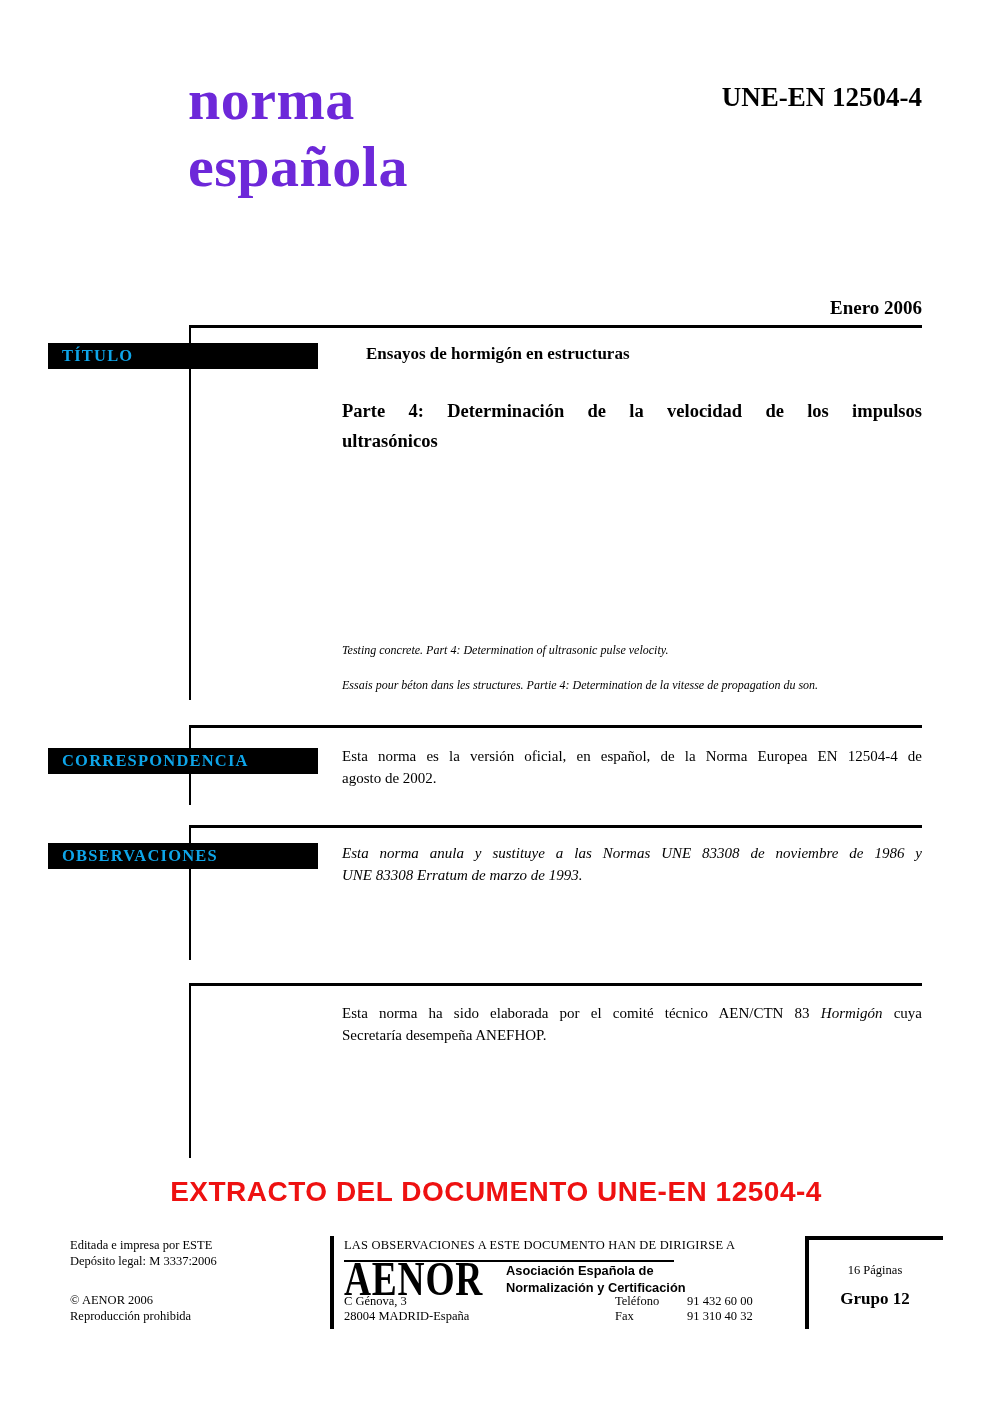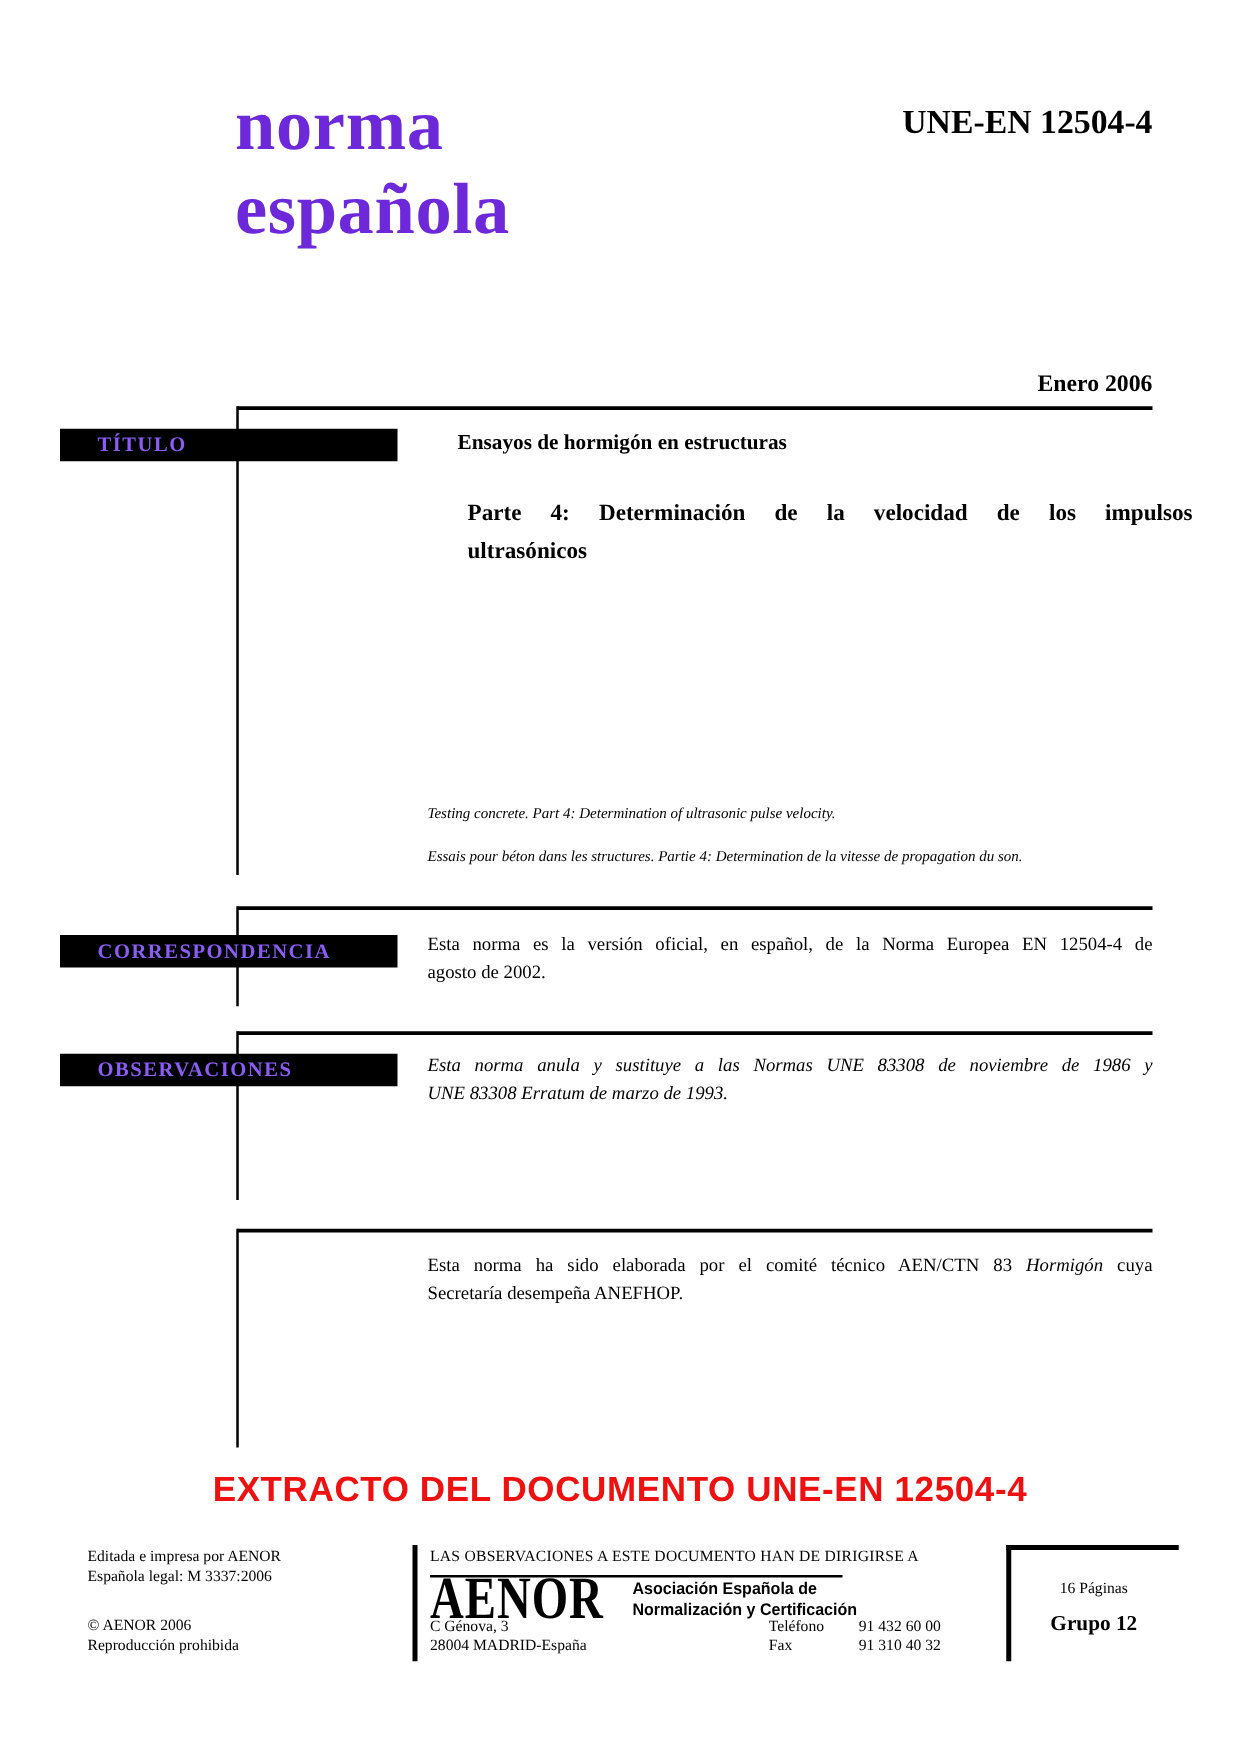--- a/index.html
+++ b/index.html
@@ -37,40 +37,40 @@
   #hrule-obs    { top: 825px; }
   #hrule-ant    { top: 983px; }
   #vrule-titulo { top: 325px; height: 375px; }
   #vrule-corr   { top: 725px; height: 80px; }
   #vrule-obs    { top: 825px; height: 135px; }
   #vrule-ant    { top: 983px; height: 175px; }
 
   
   .label-box {
     left: 48px; width: 270px; height: 26px;
-    background: #000; color: #8b5cf6;
+    background: #000; color: #0ea5e9;
     font-size: 16.5px; font-weight: bold; letter-spacing: 1.2px;
     display: flex; align-items: center;
-    padding-left: 30px; box-sizing: border-box;
+    padding-left: 14px; box-sizing: border-box;
     white-space: nowrap;
   }
   #box-titulo { top: 343px; }
   #box-corr   { top: 748px; text-align: center; }
   #box-obs    { top: 843px; }
   #box-ant    { top: 1004px; }
 
   
   .bodycol { left: 342px; width: 580px; }
   .title-main {
     top: 344px;
     font-size: 17px; font-weight: bold; margin-left: 24px;
   }
   .title-part {
     top: 396px;
-    font-size: 18.5px; font-weight: bold; line-height: 30px; margin-left: 32px;
+    font-size: 18.5px; font-weight: bold; line-height: 30px;
   }
   .jline { text-align: justify; text-align-last: justify; }
   .para {
     font-size: 15px; line-height: 21.5px;
   }
   #para-corr { top: 746px; }
   #para-obs  { top: 843px; font-style: italic; }
   #para-ant  { top: 1003px; }
   .lang-line {
     left: 342px; width: 580px;
@@ -170,22 +170,22 @@
   </div>
 
   <div class="abs bodycol para" id="para-ant">
     <div class="jline"><span>Esta norma ha sido elaborada por el comité técnico AEN/CTN 83 </span><span class="it">Hormigón</span><span> cuya</span></div>
     <div>Secretaría desempeña ANEFHOP.</div>
   </div>
 
   <div class="abs extracto">EXTRACTO DEL DOCUMENTO UNE-EN 12504-4</div>
 
   <div class="abs ft" id="ft-left-top">
-    <div>Editada e impresa por AENOR</div>
-    <div>Española legal: M 3337:2006</div>
+    <div>Editada e impresa por ESTE</div>
+    <div>Depósito legal: M 3337:2006</div>
   </div>
   <div class="abs ft" id="ft-left-bottom">
     <div>© AENOR 2006</div>
     <div>Reproducción prohibida</div>
   </div>
 
   <div class="abs" id="ft-vbar"></div>
 
   <div class="abs ft" id="ft-notice">LAS OBSERVACIONES A ESTE DOCUMENTO HAN DE DIRIGIRSE A</div>
   <div class="abs" id="ft-rule"></div>

